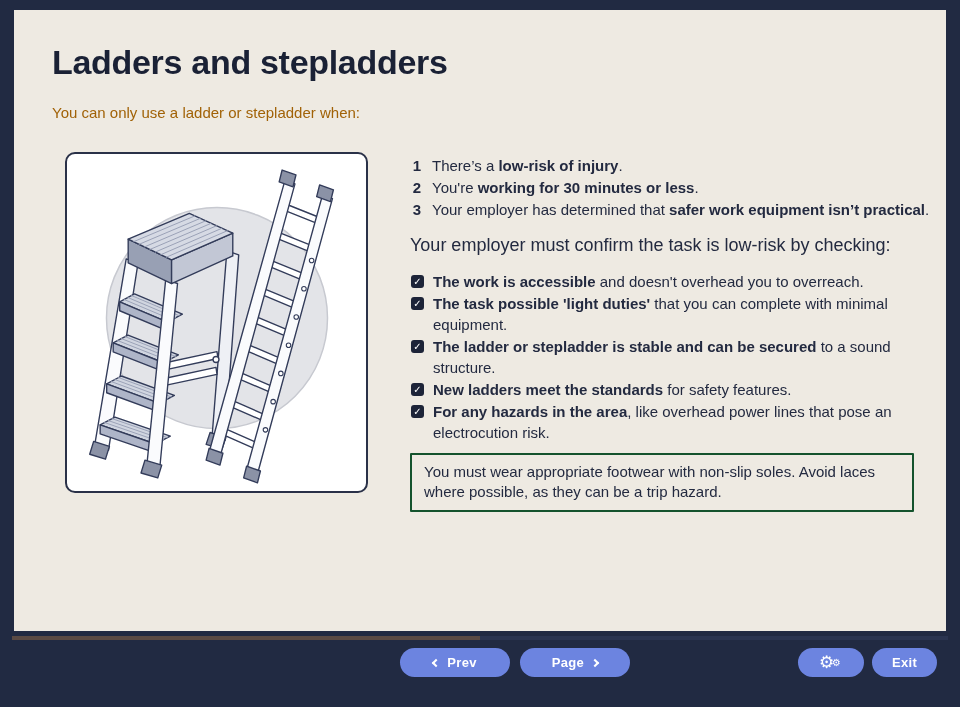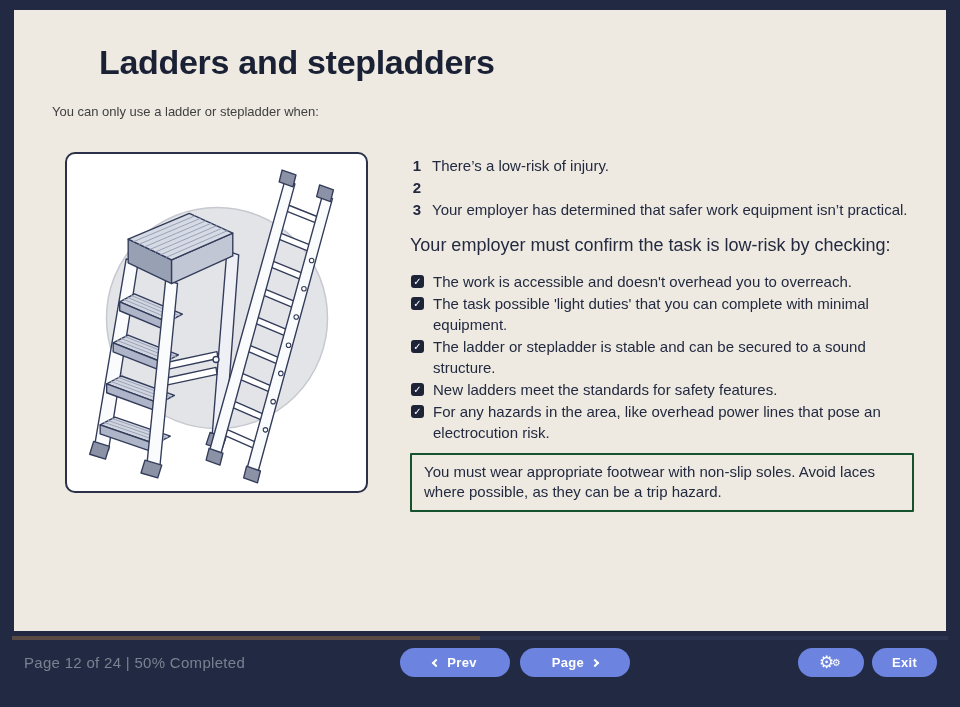--- a/index.html
+++ b/index.html
@@ -10,39 +10,39 @@
     font-family:"Liberation Sans", sans-serif;
     color:#232a40;
   }
   .slide {
     position:absolute; left:14px; top:10px; width:932px; height:621px;
     background:#eeeae2;
   }
   .title {
     position:absolute; left:38px; top:32px;
     font-size:34px; line-height:40px; font-weight:bold;
-    letter-spacing:-0.3px; color:#1a2135;margin-left:47px;
+    letter-spacing:-0.3px; color:#1a2135;
   }
   .subtitle {
     position:absolute; left:38px; top:94px;
-    font-size:13px; color:#404040;
+    font-size:15px; color:#a16207;
   }
   .illus-box {
     position:absolute; left:51px; top:142px; width:303px; height:341px;
     background:#ffffff; border:2px solid #2a3148; border-radius:10px;
     overflow:hidden;
   }
   .illus-box svg { display:block; width:100%; height:100%; }
   .right-col {
     position:absolute; left:396px; top:145px; width:504px;
   }
   .num-item { display:flex; font-size:15px; line-height:22px; }
   .num-item .num { flex:none; width:14px; margin-right:8px; font-weight:bold; text-align:center; }
   .num-item .txt { white-space:nowrap; }
-  b { font-weight:normal; }
+  b { font-weight:bold; }
   .confirm { font-size:18px; line-height:21px; margin:14px 0 15px; }
   .check-item { display:flex; font-size:15px; line-height:21px; margin-bottom:1px; }
   .checkbox {
     flex:none; width:13px; height:13px; margin:4px 9px 0 1px;
     background:#1d2438; border-radius:3px;
     color:#fff; font-size:10px; line-height:13px; text-align:center;
     font-family:"DejaVu Sans", sans-serif;
   }
   .callout {
     margin-top:10px; border:2px solid #14532d; border-radius:1px;
@@ -194,20 +194,21 @@
     </div>
 
     <div class="right-col">
 
       <div class="num-item">
         <span class="num">1</span>
         <span class="txt"><span>There’s a </span><b>low-risk of injury</b><span>.</span></span>
       </div>
       <div class="num-item">
         <span class="num">2</span>
+        <span class="txt"><span>You're </span><b>working for 30 minutes or less</b><span>.</span></span>
       </div>
       <div class="num-item">
         <span class="num">3</span>
         <span class="txt"><span>Your employer has determined that </span><b>safer work equipment isn’t practical</b><span>.</span></span>
       </div>
 
       <p class="confirm">Your employer must confirm the task is low-risk by checking:</p>
 
       <div class="check-item">
         <span class="checkbox">✓</span>
@@ -234,21 +235,20 @@
         <span>You must wear appropriate footwear with non-slip soles. Avoid laces where possible, as they can be a trip hazard.</span>
       </div>
 
     </div>
   </div>
 
   <div class="footer">
     <div class="progress-track">
       <div class="progress-fill" style="width: 50%;"></div>
     </div>
-    <span class="page-status">Page 12 of 24 | 50% Completed</span>
 
     <button class="pill pill-prev">
       <span class="chev chev-left"></span>
       <span>Prev</span>
     </button>
     <button class="pill pill-next">
       <span>Page</span>
       <span class="chev chev-right"></span>
     </button>
     <button class="pill pill-gear">

